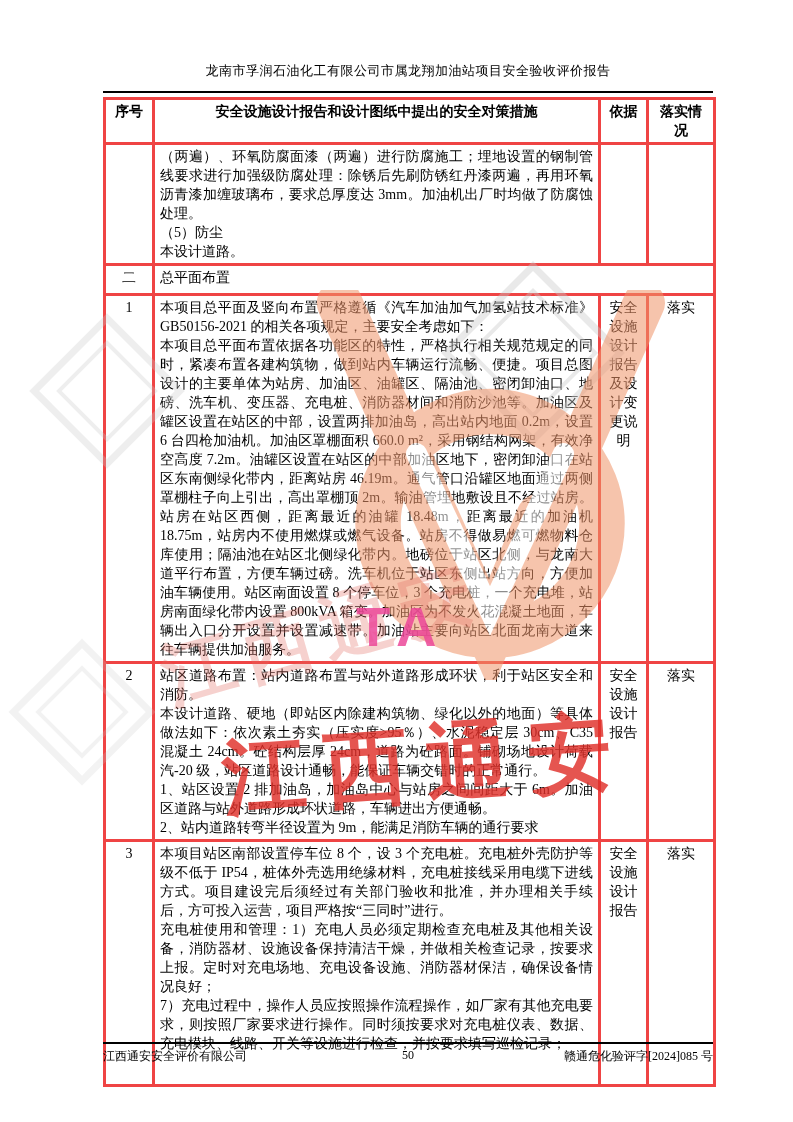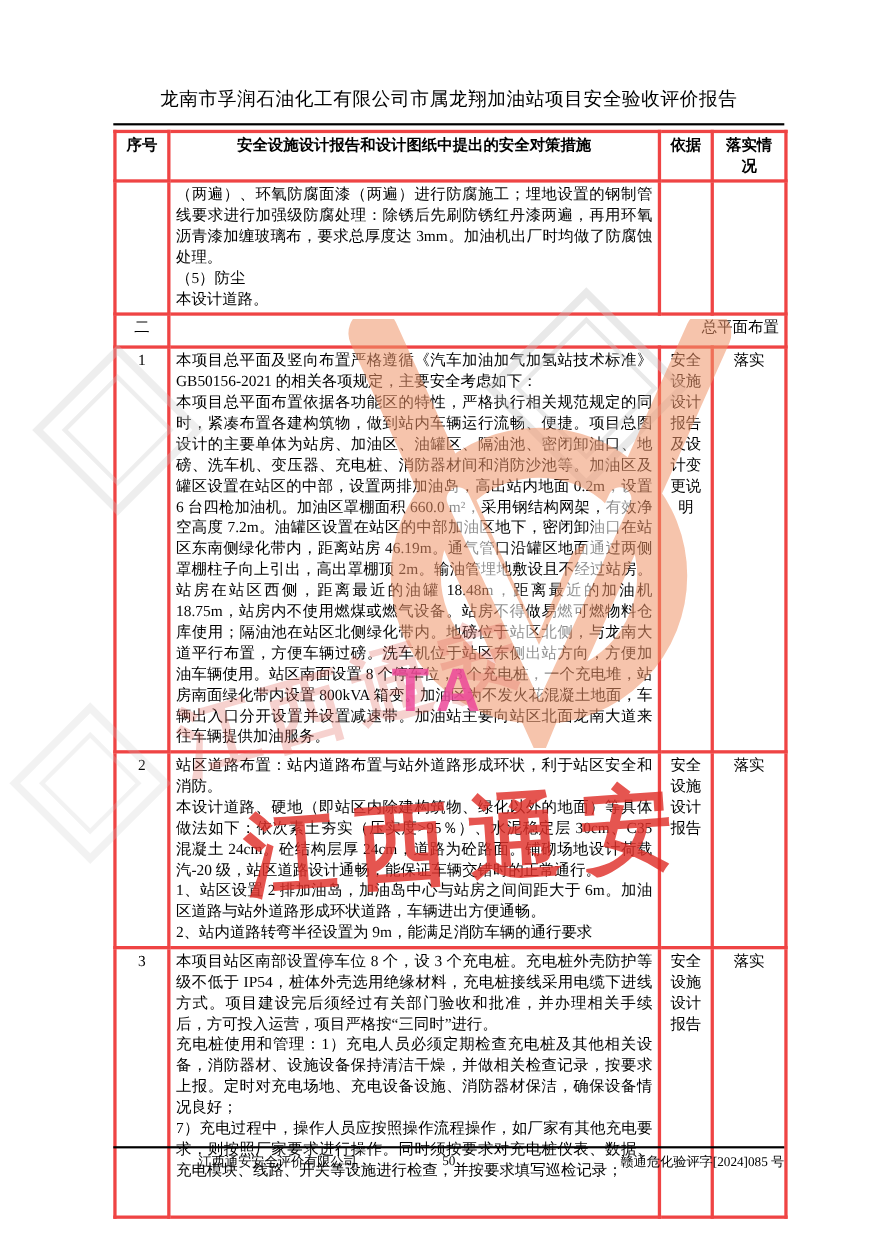--- a/index.html
+++ b/index.html
@@ -1,36 +1,36 @@
 <!DOCTYPE html>
 <html><head>
 <meta charset="utf-8">
 <style>
   html,body{margin:0;padding:0;background:#fff;}
   .page{position:relative;width:793px;height:1122px;background:#ffffff;overflow:hidden;
         font-family:"Liberation Serif","DejaVu Serif",serif;color:#000;}
   .content{position:absolute;left:103px;top:0;width:610px;}
-  .doc-title{margin-top:78px;text-align:center;font-size:17px;letter-spacing:0.5px;white-space:nowrap;}
+  .doc-title{margin-top:62px;text-align:center;font-size:13px;letter-spacing:0.5px;white-space:nowrap;}
   .title-rule{margin-top:11px;border-bottom:2px solid #000;height:0;}
   table.main{margin-top:4px;width:610px;border-collapse:collapse;table-layout:fixed;}
   table.main td,table.main th{border:3px solid #ef4444;padding:2px 5px;vertical-align:top;
         font-size:14px;line-height:19px;box-sizing:border-box;}
   th.h{font-weight:bold;font-size:15px;text-align:center;vertical-align:middle;height:33px;padding:2px 1px;}
   col.c-no{width:49px;} col.c-measure{width:446px;} col.c-basis{width:48px;} col.c-status{width:67px;}
   td.no{ text-align:center;vertical-align:middle;padding:2px 1px;}
   td.basis{text-align:center;vertical-align:middle;padding:2px 1px;}
   td.status{text-align:center;vertical-align:middle;padding:2px 1px;}
-  td.section{text-align:right;vertical-align:middle;}
+  td.section{text-align:left;vertical-align:middle;}
   .basis-inner{width:32px;margin:0 auto;text-align:center;}
   td.measure p{margin:0;text-align:justify;}
   tr.r-cont td{height:103px;} tr.r-sec td{height:30px;} tr.r1 td{height:357px;}
   tr.r2 td{height:175px;} tr.r3 td{height:245px;}
   .footer{position:absolute;left:103px;top:1042px;width:610px;border-top:2px solid #000;
         display:flex;align-items:flex-start;padding-top:4px;font-size:12px;}
-  .footer .f-left{flex:1;text-align:center;}
+  .footer .f-left{flex:1;text-align:left;}
   .footer .f-center{flex:0 0 auto;text-align:center;}
   .footer .f-right{flex:1;text-align:right;}
   
   .wm{position:absolute;inset:0;pointer-events:none;}
   .wm-logo{position:absolute;left:315px;top:290px;width:350px;height:390px;opacity:0.55;}
   .wm-ta{position:absolute;left:356px;top:594px;font-size:56px;font-weight:bold;
         letter-spacing:10px;color:#ec4899;opacity:0.85;font-family:"Liberation Sans",sans-serif;}
   .wm-red{position:absolute;left:222px;top:708px;font-size:84px;font-weight:bold;color:#e0302a;
         opacity:0.82;letter-spacing:18px;transform:rotate(-4deg);white-space:nowrap;}
   .wm-red-faint{position:absolute;left:158px;top:586px;font-size:72px;font-weight:bold;color:#e26b60;

